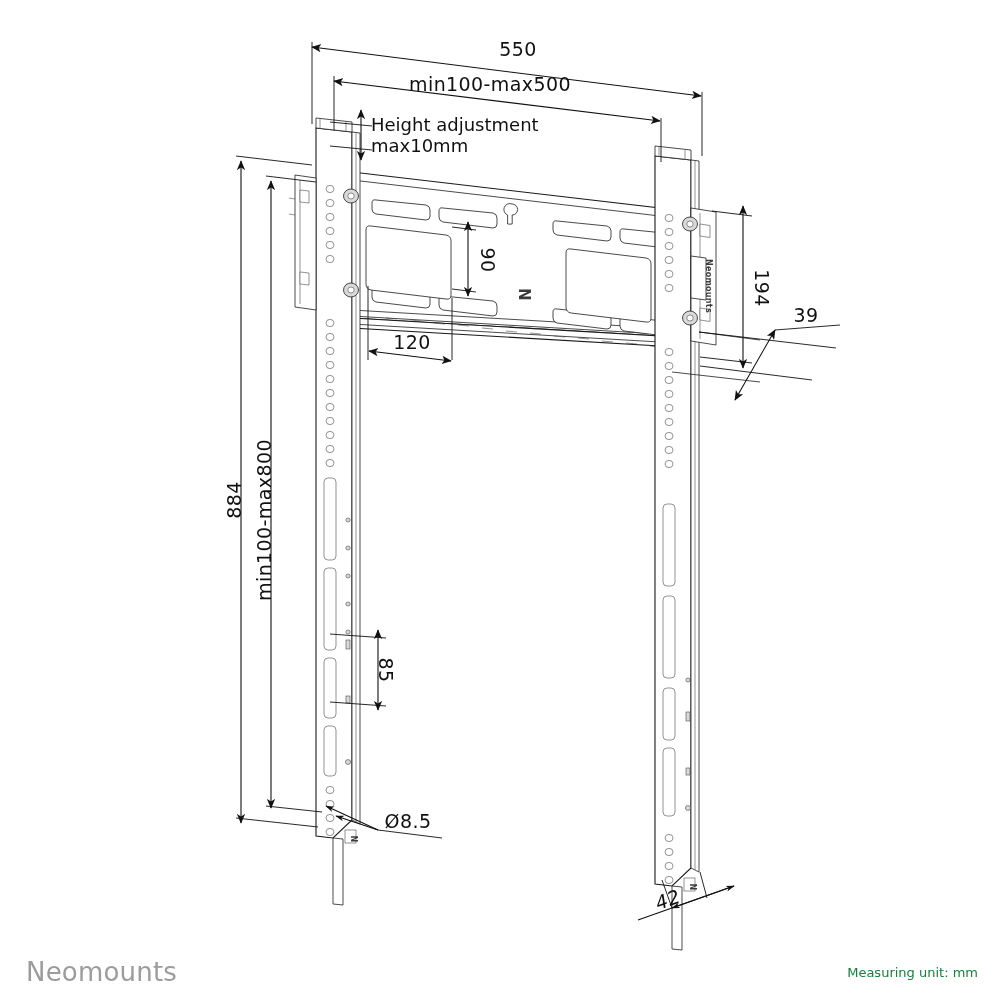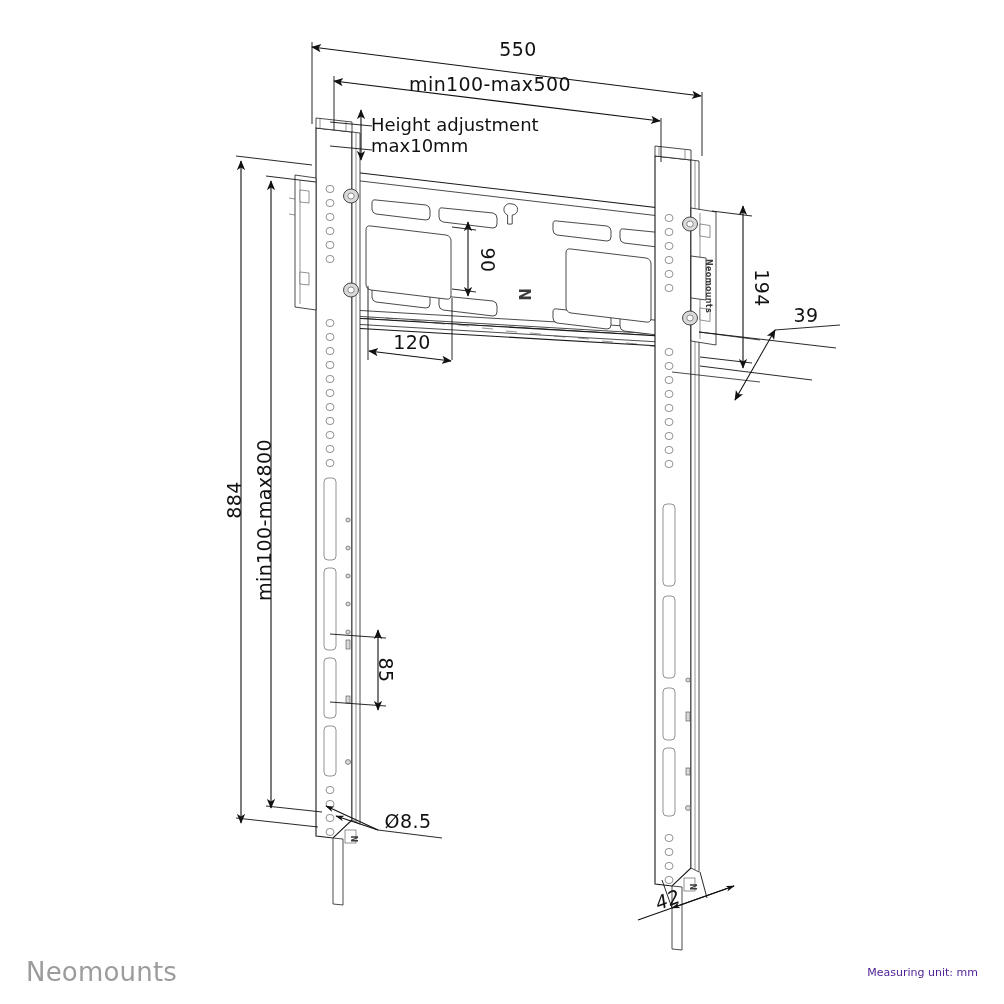--- a/index.html
+++ b/index.html
@@ -31,21 +31,21 @@
     position:absolute; left:0; bottom:0; width:1004px; height:64px;
     box-sizing:border-box; padding:0 26px;
     display:flex; align-items:center; justify-content:space-between;
   }
   .footer-brand{
     font-family:"DejaVu Sans","Liberation Sans",sans-serif;
     font-size:26px; color:#9c9c9c; letter-spacing:.2px;
   }
   .footer-unit{
     font-family:"DejaVu Sans","Liberation Sans",sans-serif;
-    font-size:11px; color:#4c1d95;
+    font-size:13px; color:#15803d;
   }
 
   
   .ln      {stroke:#1a1a1a;stroke-width:1.1;fill:none;}
   .ln-thin {stroke:#2b2b2b;stroke-width:0.85;fill:none;}
   .ln-hair {stroke:#4a4a4a;stroke-width:0.6;fill:none;}
   .dim     {stroke:#111;stroke-width:1.1;fill:none;}
   .ext     {stroke:#111;stroke-width:0.9;fill:none;}
   .fillw   {fill:#ffffff;}
   .fillgg  {fill:#d9d9d9;}

